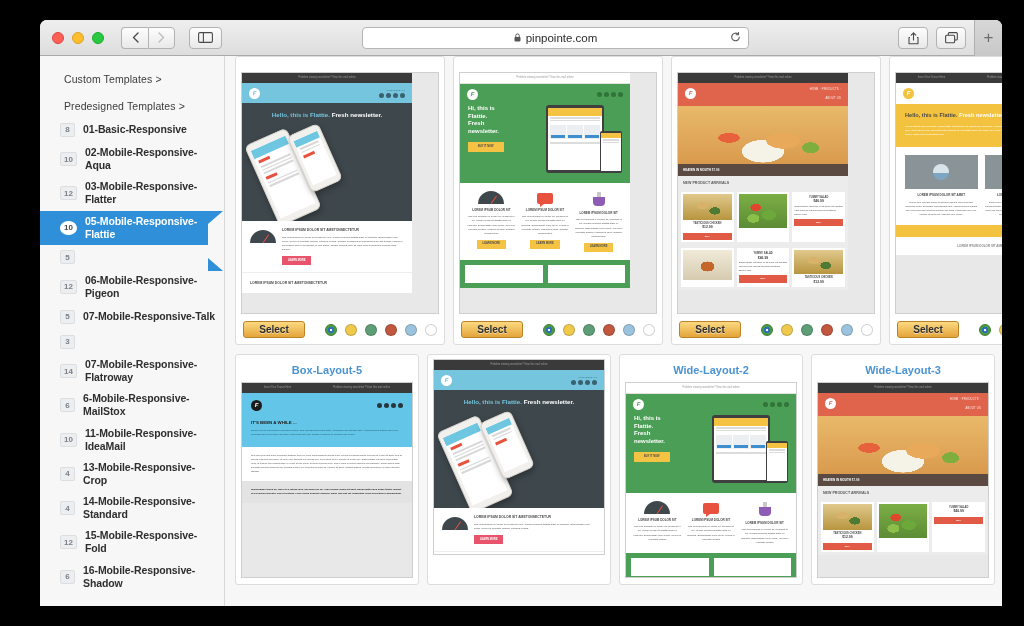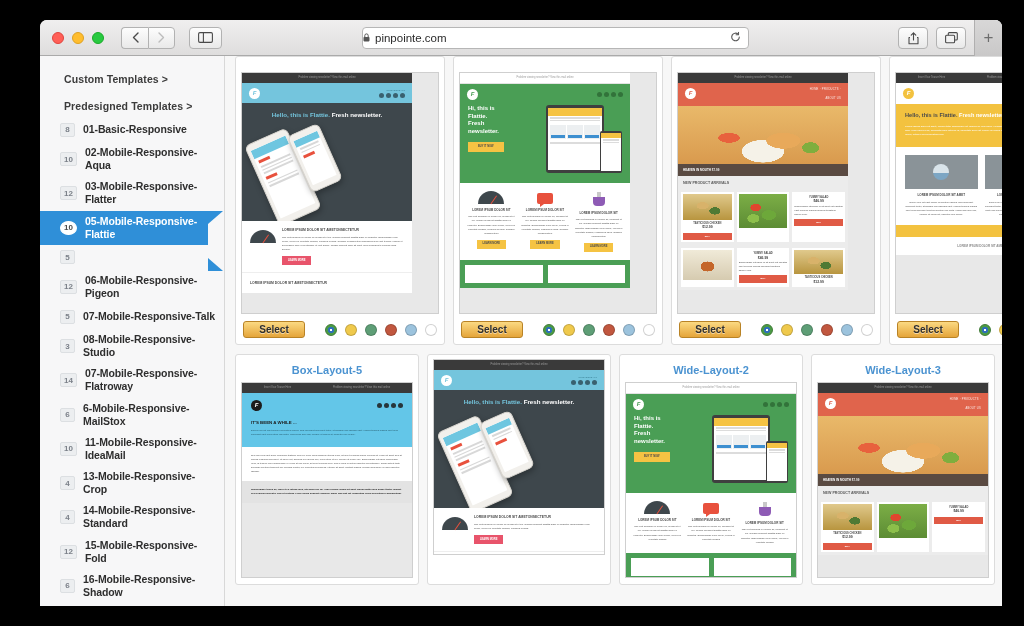--- a/index.html
+++ b/index.html
@@ -43,21 +43,21 @@
   .navgroup { display: flex; margin-left: 17px; }
   .navgroup .tbtn:first-child { border-radius: 4px 0 0 4px; border-right: none; }
   .navgroup .tbtn:last-child  { border-radius: 0 4px 4px 0; color: #bcbcbc; }
   #sidebar-toggle-button { margin-left: 14px; width: 33px; }
 
   #address-bar {
     position: absolute; left: 322px; top: 7px;
     width: 387px; height: 22px;
     background: #fff;
     border: 1px solid #b6b6b6; border-radius: 4px;
-    display: flex; align-items: center; justify-content: flex-start;
+    display: flex; align-items: center; justify-content: center;
     font-size: 11.5px; color: #2b2b2b;
   }
   #lock-icon { margin-right: 5px; font-size: 10px; color: #555; }
   #reload-button {
     position: absolute; right: 7px; top: 50%; transform: translateY(-50%);
     font-size: 13px; color: #5a5a5a;
   }
 
   #toolbar-right {
     position: absolute; right: 0; top: 0; height: 36px;
@@ -83,21 +83,21 @@
   
   #sidebar {
     width: 185px; height: 100%;
     background: #f7f7f8;
     border-right: 1px solid #d8d8d8;
     padding: 12px 0 0 0;
     overflow: hidden;
     flex: 0 0 185px;
   }
   .side-head {
-    font-size: 10.5px; font-weight: bold; color: #3c3c3c;
+    font-size: 10.5px; font-weight: normal; color: #3c3c3c;
     padding: 5px 0 5px 24px; letter-spacing: .1px;
   }
   .side-head.second { margin-top: 5px; }
 
   .side-item {
     display: flex; align-items: center;
     padding: 4px 6px 4px 20px;
     min-height: 25px;
     position: relative;
   }
@@ -397,21 +397,20 @@
           <div class="side-item">
             <span class="badge">12</span>
             <span class="side-label">06-Mobile-Responsive-Pigeon</span>
           </div>
           <div class="side-item">
             <span class="badge">5</span>
             <span class="side-label">07-Mobile-Responsive-Talk</span>
           </div>
           <div class="side-item">
             <span class="badge">3</span>
-            <span class="side-label">08-Mobile-Responsive-Studio</span>
           </div>
           <div class="side-item">
             <span class="badge">14</span>
             <span class="side-label">07-Mobile-Responsive-Flatroway</span>
           </div>
           <div class="side-item">
             <span class="badge">6</span>
             <span class="side-label">6-Mobile-Responsive-MailStox</span>
           </div>
           <div class="side-item">

